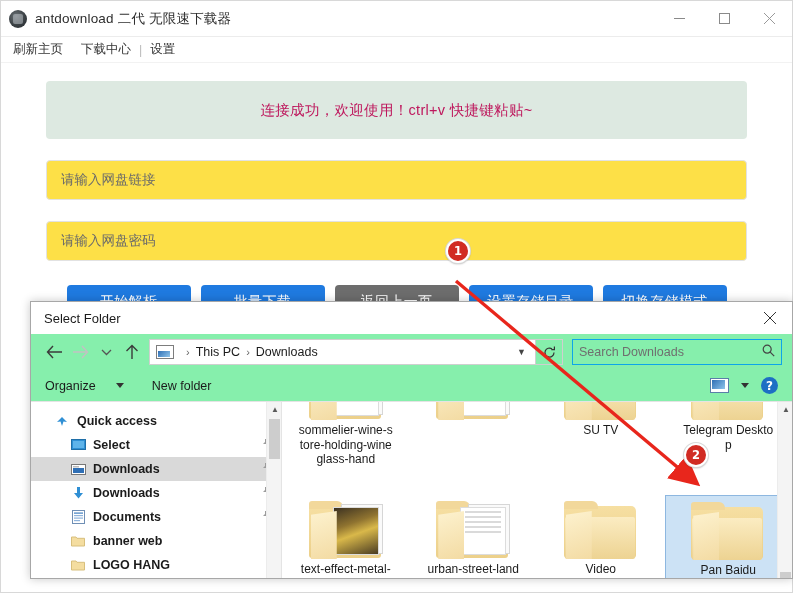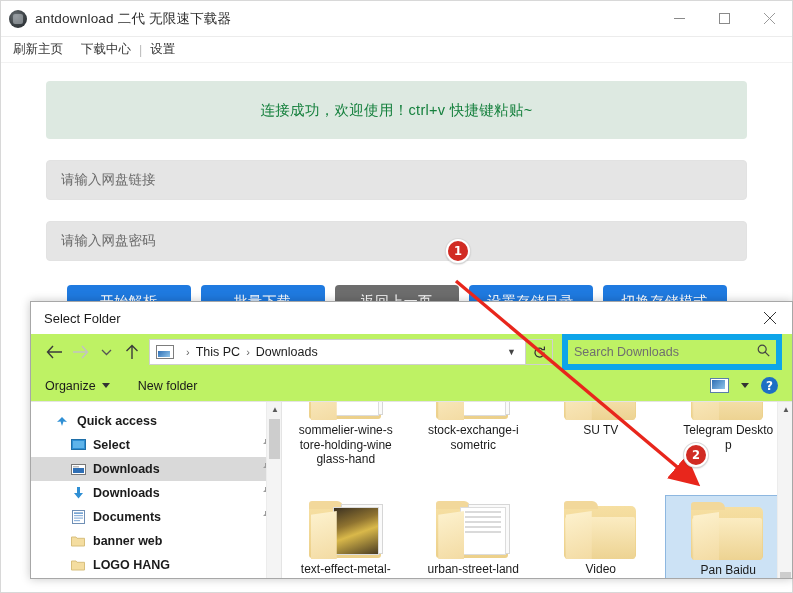--- a/index.html
+++ b/index.html
@@ -29,25 +29,25 @@
 
   .app-menubar{height:25px;display:flex;align-items:center;padding:0 10px;gap:0;
     font-size:12.5px;color:#333;border-bottom:1px solid #f2f2f2;}
   .menu-item{padding:0 2px;white-space:nowrap;}
   .menu-gap{display:inline-block;width:14px;}
   .menu-sep{color:#bbb;padding:0 6px;}
 
   .app-body{padding:18px 45px 0 45px;}
 
   .banner{background:#dde9e1;border-radius:4px;height:58px;display:flex;
-    align-items:center;justify-content:center;font-size:14.5px;color:#15803d;
+    align-items:center;justify-content:center;font-size:14.5px;color:#be185d;
     letter-spacing:.3px;}
 
   .field{margin-top:21px;height:38px;border:1px solid #e2e2e2;border-radius:4px;
-    display:flex;align-items:center;padding:0 14px;background:#e5e5e5;}
+    display:flex;align-items:center;padding:0 14px;background:#fde047;}
   .field-ph{font-size:13.5px;color:#6a6a6a;}
 
   .btn-row{margin-top:24px;display:flex;justify-content:center;gap:10px;position:relative;}
   .abtn{height:34px;min-width:96px;padding:0 14px;display:flex;align-items:center;
     justify-content:center;border-radius:4px;font-size:14px;color:#fff;
     background:#1f7ae0;white-space:nowrap;letter-spacing:.4px;}
   .abtn.gray{background:#6d6d6d;}
 
   
   .badge{position:absolute;width:20px;height:20px;border-radius:50%;
@@ -57,21 +57,21 @@
     z-index:60;font-family:"DejaVu Sans",sans-serif;}
   #badge-1{left:445px;top:238px;}
   #badge-2{left:684px;top:443px;}
 
   
   #arrow-annot{position:absolute;left:450px;top:275px;width:270px;height:215px;
     z-index:55;pointer-events:none;}
 
   
   #folder-dialog{position:absolute;left:30px;top:301px;width:763px;height:278px;
-    background:#bef264;border:1px solid #a7a7a7;box-sizing:border-box;
+    background:#86efac;border:1px solid #a7a7a7;box-sizing:border-box;
     box-shadow:0 0 9px rgba(0,0,0,.22);z-index:40;overflow:hidden;}
 
   .dlg-title{height:32px;display:flex;align-items:center;padding-left:13px;
     font-size:13px;color:#1b1b1b;position:relative;background:#fff;}
   .dlg-close{position:absolute;right:0;top:0;width:45px;height:32px;display:flex;
     align-items:center;justify-content:center;color:#333;}
 
   .dlg-nav{height:36px;display:flex;align-items:center;padding:0 10px 0 10px;gap:0;}
   .nav-ico{width:26px;height:26px;display:flex;align-items:center;justify-content:center;
     color:#3b3b3b;flex:none;}
@@ -80,27 +80,27 @@
     align-items:center;padding:0 6px;margin-left:4px;font-size:12.5px;color:#1b1b1b;}
   .addr-icon{width:16px;height:12px;border:1px solid #7d7d7d;background:#fff;margin-right:6px;
     position:relative;flex:none;overflow:hidden;}
   .addr-icon:after{content:"";position:absolute;left:1px;bottom:1px;width:12px;height:6px;
     background:linear-gradient(135deg,#2f6fb5,#8fc4ea);}
   .crumb{white-space:nowrap;}
   .crumb-sep{color:#666;padding:0 6px;font-size:11px;}
   .addr-chev{margin-left:auto;color:#444;font-size:9px;padding-right:3px;}
   .refresh-btn{width:26px;height:24px;border:1px solid #cfcfcf;border-left:none;
     display:flex;align-items:center;justify-content:center;color:#333;flex:none;}
-  .search-box{width:196px;height:24px;border:6px solid #0ea5e9;margin-left:9px;
+  .search-box{width:196px;height:24px;border:1px solid #0ea5e9;margin-left:9px;
     display:flex;align-items:center;padding:0 6px;flex:none;justify-content:space-between;}
   .search-ph{font-size:12.5px;color:#6f6f6f;flex:1;}
 
   .dlg-toolbar{height:31px;display:flex;align-items:center;padding:0 14px;
     border-bottom:1px solid #e4e4e4;font-size:12.5px;color:#1b1b1b;}
-  .tb-item{display:flex;align-items:center;gap:6px;margin-right:28px;white-space:nowrap;}
+  .tb-item{display:flex;align-items:center;gap:20px;margin-right:28px;white-space:nowrap;}
   .caret{width:0;height:0;border-left:4px solid transparent;border-right:4px solid transparent;
     border-top:5px solid #333;}
   .tb-right{margin-left:auto;display:flex;align-items:center;gap:12px;}
   .view-ico{width:17px;height:13px;border:1px solid #5a7fa8;position:relative;background:#fff;}
   .view-ico:after{content:"";position:absolute;left:1px;top:1px;width:13px;height:9px;
     background:linear-gradient(135deg,#2f6fb5,#8fc4ea);}
   .help-ico{width:17px;height:17px;border-radius:50%;background:#1d6fc4;color:#fff;
     font-size:12px;font-weight:bold;display:flex;align-items:center;justify-content:center;
     font-family:"DejaVu Sans",sans-serif;}
 
@@ -401,21 +401,20 @@
           <div class="fname">sommelier-wine-store-holding-wineglass-hand</div>
         </div>
 
         <div class="cell">
           <div class="folder">
             <div class="back"></div>
             <div class="doc2"></div>
             <div class="doc"></div>
             <div class="flap"></div>
           </div>
-          <div class="fname">stock-exchange-isometric</div>
         </div>
 
         <div class="cell">
           <div class="folder">
             <div class="back"></div>
               <div class="lip"></div>
               <div class="flap"></div>
           </div>
           <div class="fname">SU TV</div>
         </div>

